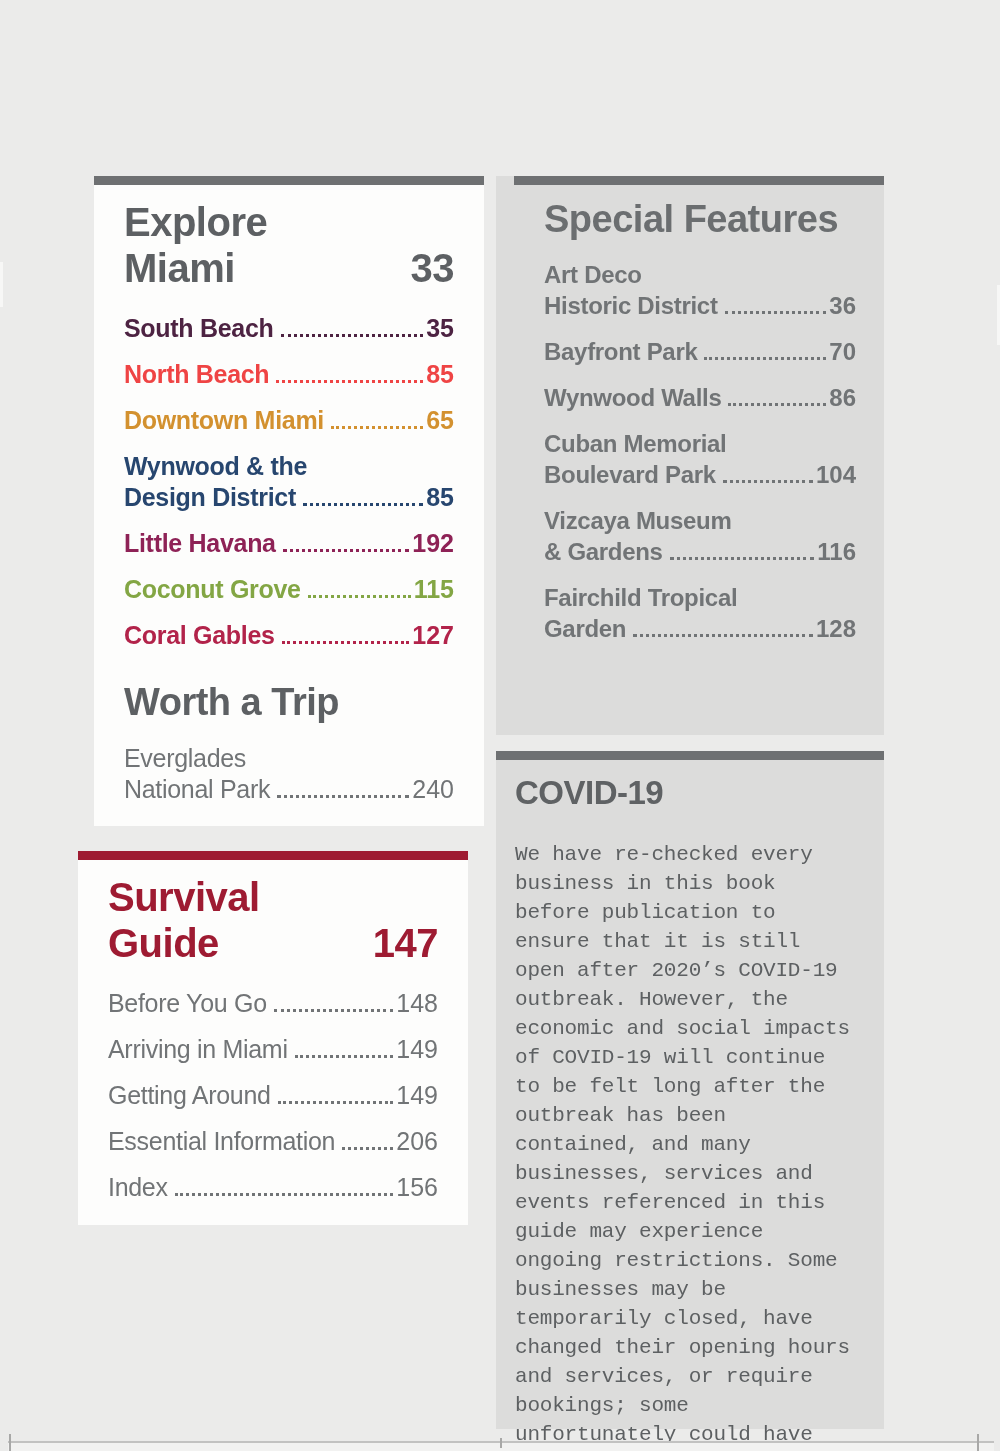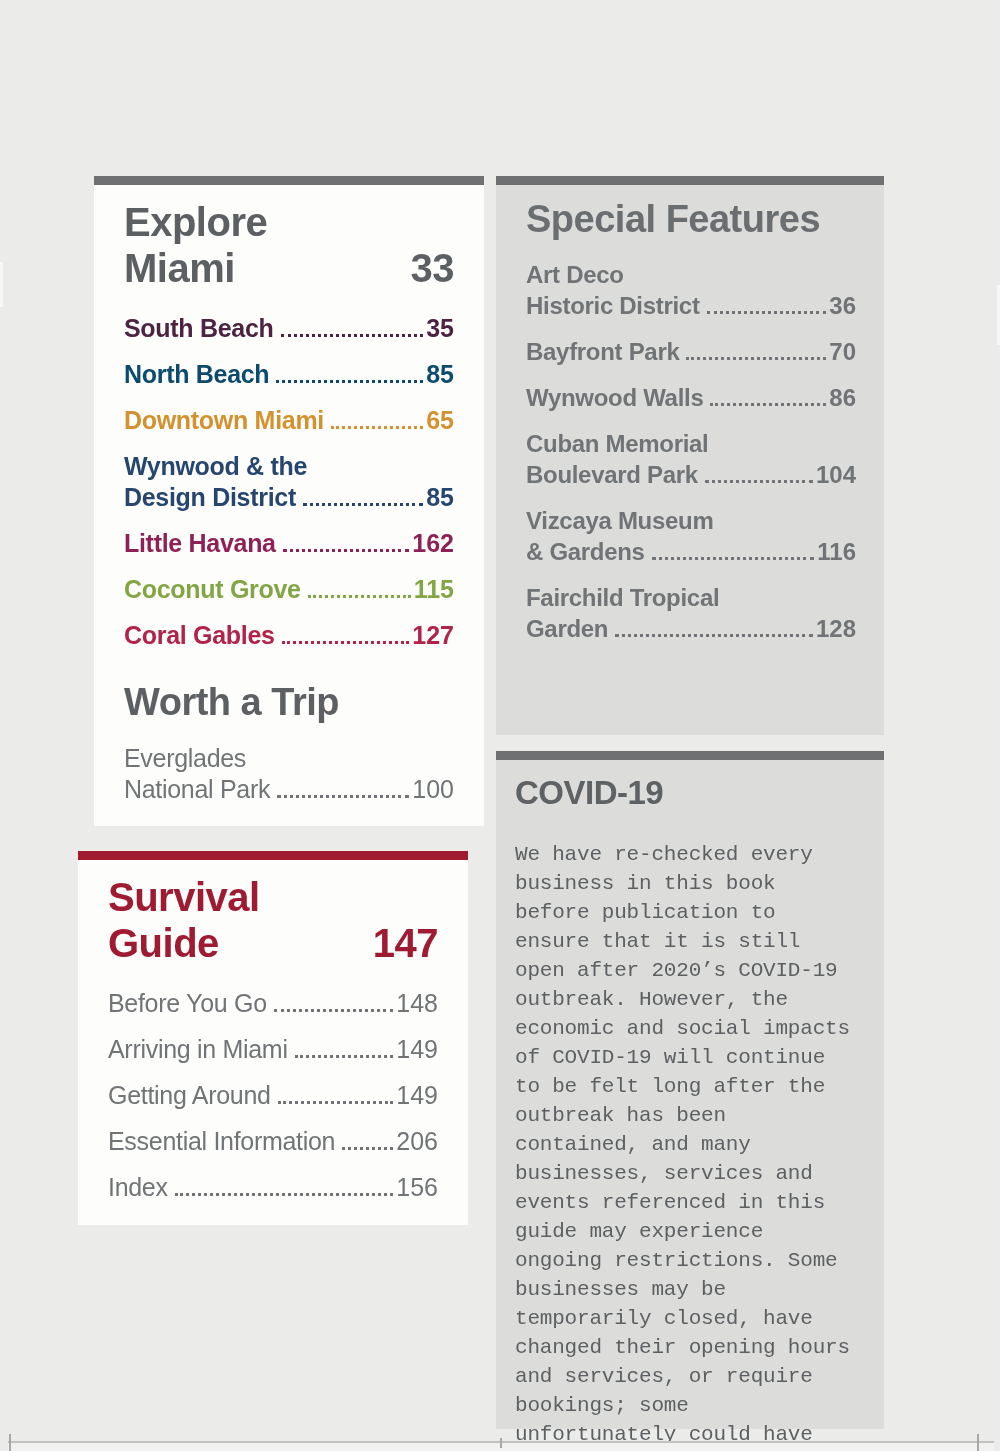--- a/index.html
+++ b/index.html
@@ -22,21 +22,21 @@
     width: 100%;
     height: 9px;
   }
   .gray-bar { background: #6e7072; }
   .red-bar  { background: #9e1b32; }
   .card-white { background: #fdfdfc; }
   .card-gray  { background: #dcdcdb; }
 
   .card-explore  { left: 78px;  top: 176px; width: 390px; height: 650px; margin-left: 16px; }
   .card-survival { left: 78px;  top: 851px; width: 390px; height: 374px; }
-  .card-special  { left: 496px; top: 176px; width: 388px; height: 559px; }
+  .card-special  { left: 496px; top: 176px; width: 388px; height: 559px; padding-left: 18px; }
   .card-covid    { left: 496px; top: 751px; width: 388px; height: 678px; }
 
   .body-left   { padding: 14px 30px 0 30px; }
   .body-special{ padding: 12px 28px 0 30px; }
   .body-covid  { padding: 14px 22px 0 19px; }
 
   .big-title {
     margin: 0;
     font-size: 40px;
     line-height: 46px;
@@ -154,21 +154,21 @@
         </span>
       </h2>
       <div class="toc toc-explore" id="explore-toc">
           <div class="entry" style="color: rgb(77, 35, 66);">
             <div class="entry-row">
               <span class="entry-label">South Beach</span>
               <span class="leader"></span>
               <span class="pg">35</span>
             </div>
           </div>
-          <div class="entry" style="color: #0c4a6e;">
+          <div class="entry" style="color: #ef4444;">
             <div class="entry-row">
               <span class="entry-label">North Beach</span>
               <span class="leader"></span>
               <span class="pg">85</span>
             </div>
           </div>
           <div class="entry" style="color: rgb(211, 145, 47);">
             <div class="entry-row">
               <span class="entry-label">Downtown Miami</span>
               <span class="leader"></span>
@@ -182,21 +182,21 @@
             <div class="entry-row">
               <span class="entry-label">Design District</span>
               <span class="leader"></span>
               <span class="pg">85</span>
             </div>
           </div>
           <div class="entry" style="color: rgb(142, 34, 86);">
             <div class="entry-row">
               <span class="entry-label">Little Havana</span>
               <span class="leader"></span>
-              <span class="pg">162</span>
+              <span class="pg">192</span>
             </div>
           </div>
           <div class="entry" style="color: rgb(131, 166, 68);">
             <div class="entry-row">
               <span class="entry-label">Coconut Grove</span>
               <span class="leader"></span>
               <span class="pg">115</span>
             </div>
           </div>
           <div class="entry" style="color: rgb(178, 35, 74);">
@@ -210,21 +210,21 @@
 
       <h2 class="big-title worth-title">Worth a Trip</h2>
       <div class="toc toc-plain toc-tight" id="worth-toc">
           <div class="entry">
             <div class="entry-row">
               <span class="entry-label">Everglades</span>
             </div>
             <div class="entry-row">
               <span class="entry-label">National Park</span>
               <span class="leader"></span>
-              <span class="pg">100</span>
+              <span class="pg">240</span>
             </div>
           </div>
         </div>
     </div>
   </section>
 
   <section class="card card-white card-survival">
     <div class="topbar red-bar"></div>
     <div class="body-left">
       <h2 class="big-title red-text">

